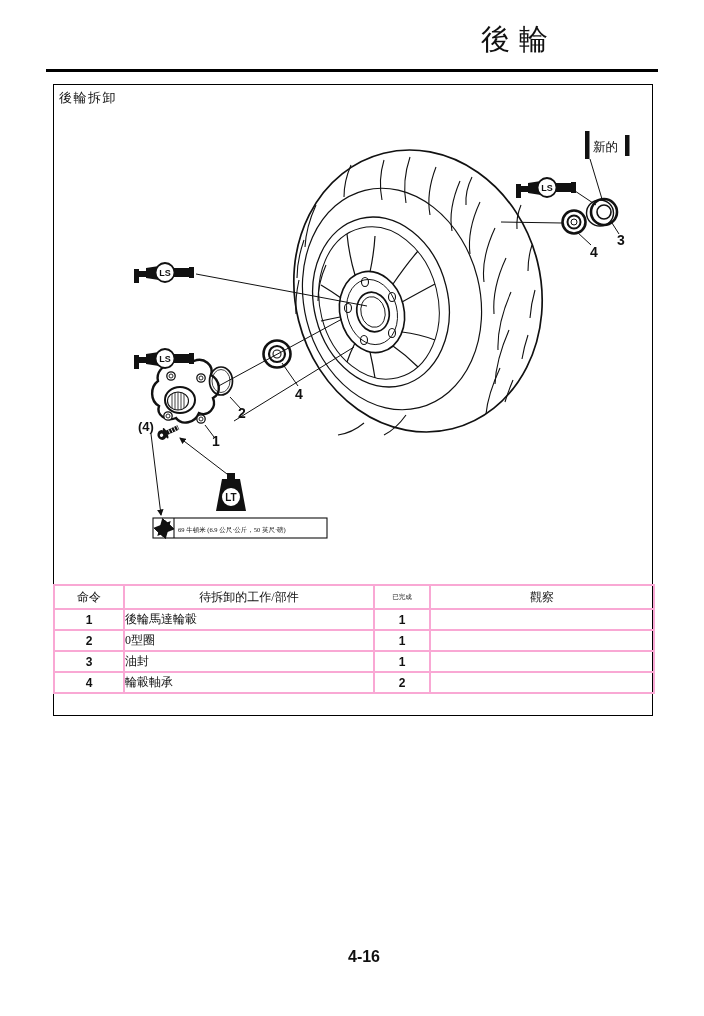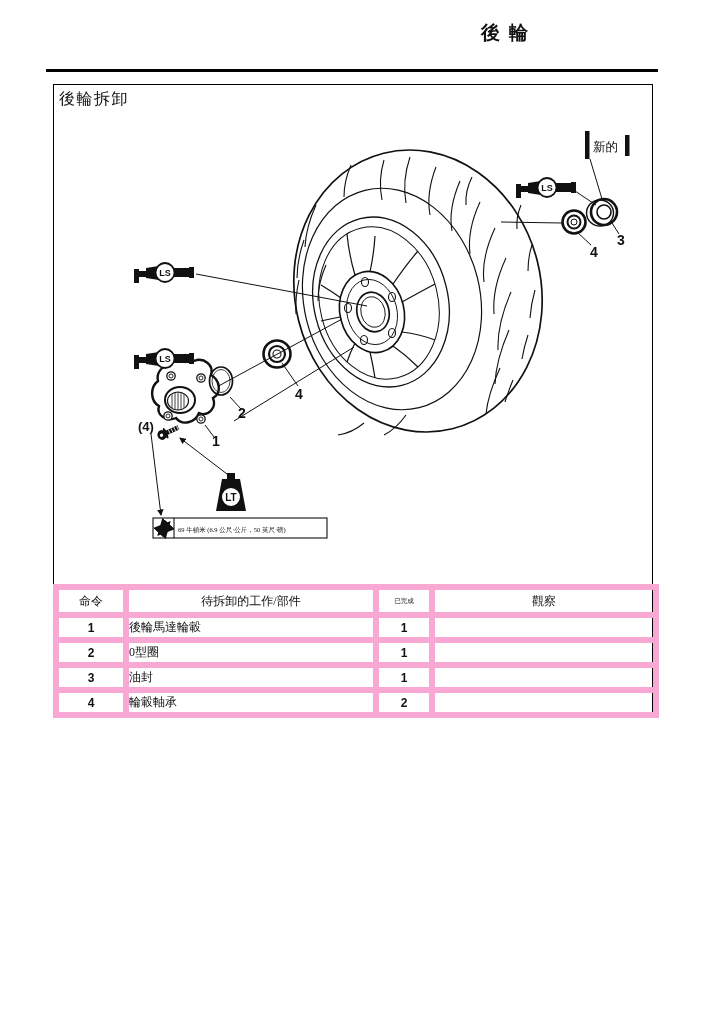--- a/index.html
+++ b/index.html
@@ -1,24 +1,24 @@
 <!DOCTYPE html>
 <html><head>
 <meta charset="utf-8">
 <style>
   html,body{margin:0;padding:0;background:#ffffff;}
   .page{position:relative;width:704px;height:1016px;background:#ffffff;overflow:hidden;
         font-family:"Liberation Serif",serif;color:#111;}
-  .header-title{position:absolute;left:481px;top:20px;font-size:19px;letter-spacing:9px;white-space:nowrap;font-weight:bold;}
+  .header-title{position:absolute;left:481px;top:20px;font-size:29px;letter-spacing:9px;white-space:nowrap;}
   .top-rule{position:absolute;left:46px;top:69px;width:612px;height:3px;background:#000;}
   .content-box{position:absolute;left:53px;top:84px;width:598px;height:630px;border:1px solid #000;box-sizing:content-box;}
-  .fig-caption{position:absolute;left:5px;top:4px;font-size:16px;letter-spacing:1.5px;white-space:nowrap;}
+  .fig-caption{position:absolute;left:5px;top:4px;font-size:13px;letter-spacing:1.5px;white-space:nowrap;}
   .diagram-svg{position:absolute;left:0;top:0;}
   .parts-table{position:absolute;left:-1px;top:499px;width:600px;border-collapse:collapse;table-layout:fixed;}
-  .parts-table th,.parts-table td{border:6px solid #f9a8d4;padding:0;overflow:hidden;white-space:nowrap;}
+  .parts-table th,.parts-table td{border:2px solid #f9a8d4;padding:0;overflow:hidden;white-space:nowrap;}
   .parts-table th{font-weight:normal;font-size:12px;text-align:center;height:22px;font-family:"Liberation Serif",serif;}
   .parts-table th.qty-h{font-size:6.5px;}
   .parts-table td{height:19px;font-size:12px;}
   .td-num{text-align:center;font-family:"Liberation Sans",sans-serif;font-weight:700;font-size:12px;}
   .td-job{text-align:left;padding-left:5px;font-family:"Liberation Serif",serif;margin-left:16px;}
   .td-rem{text-align:left;padding-left:5px;font-family:"Liberation Serif",serif;font-size:11.5px;}
   .last-row td{height:31px;vertical-align:top;}
   .last-row .td-rem{padding-top:2px;}
   .page-number{position:absolute;left:0;top:948px;width:100%;text-align:center;text-indent:24px;
                font-family:"Liberation Sans",sans-serif;font-weight:700;font-size:16px;}
@@ -256,13 +256,14 @@
         <tr>
           <td class="td-num">4</td>
           <td class="td-job">輪轂軸承</td>
           <td class="td-num">2</td>
           <td class="td-rem"></td>
         </tr>
       </tbody>
     </table>
   </div>
 
+  <div class="page-number">4-16</div>
 </div>
 
 </body></html>

